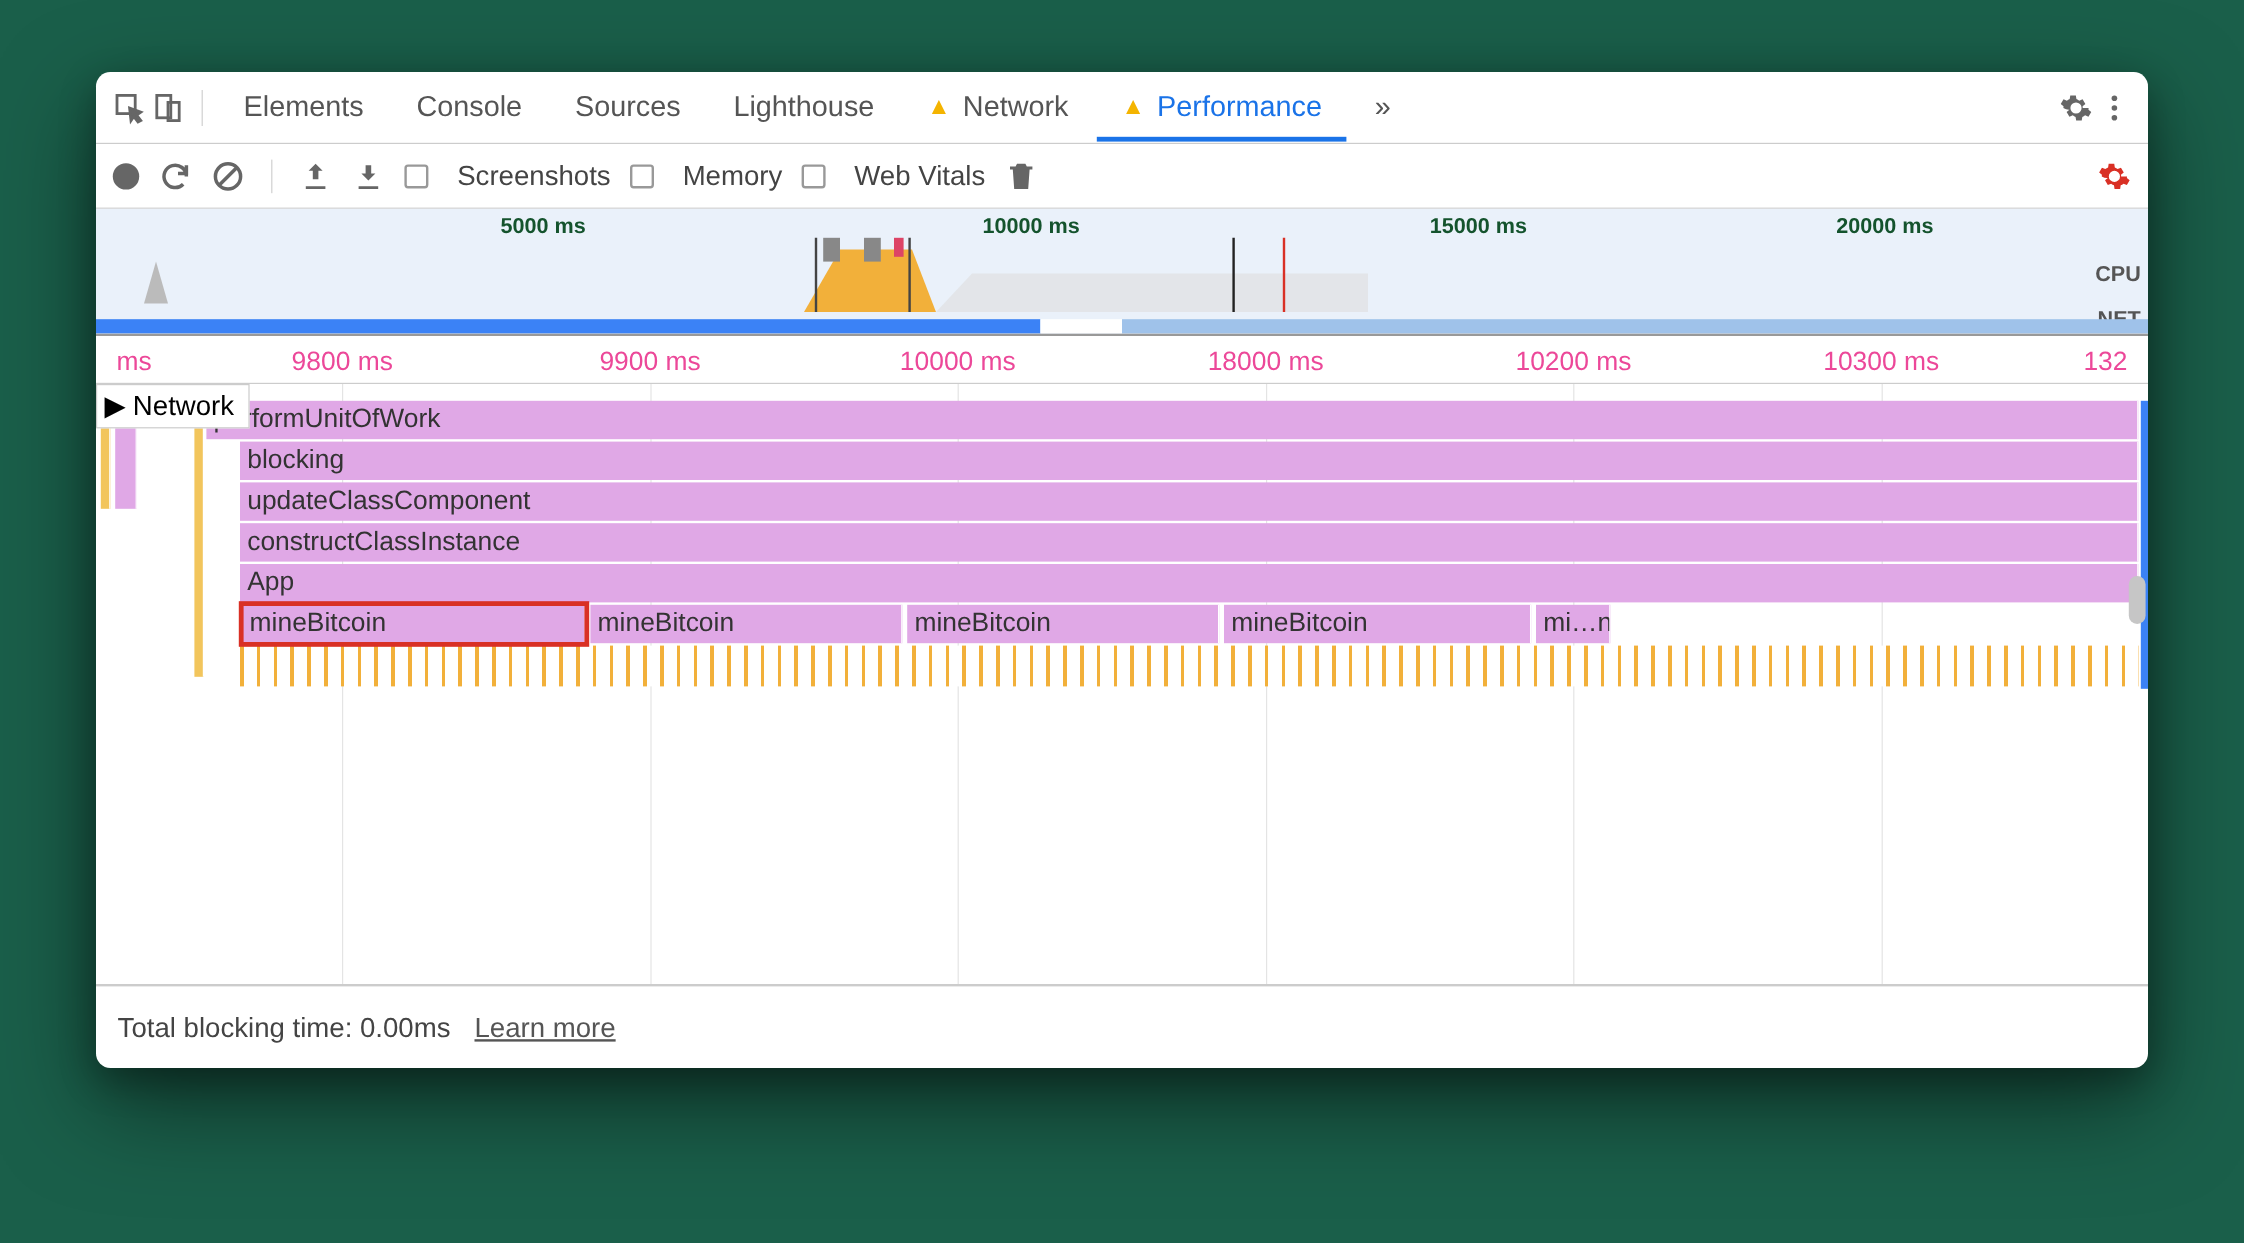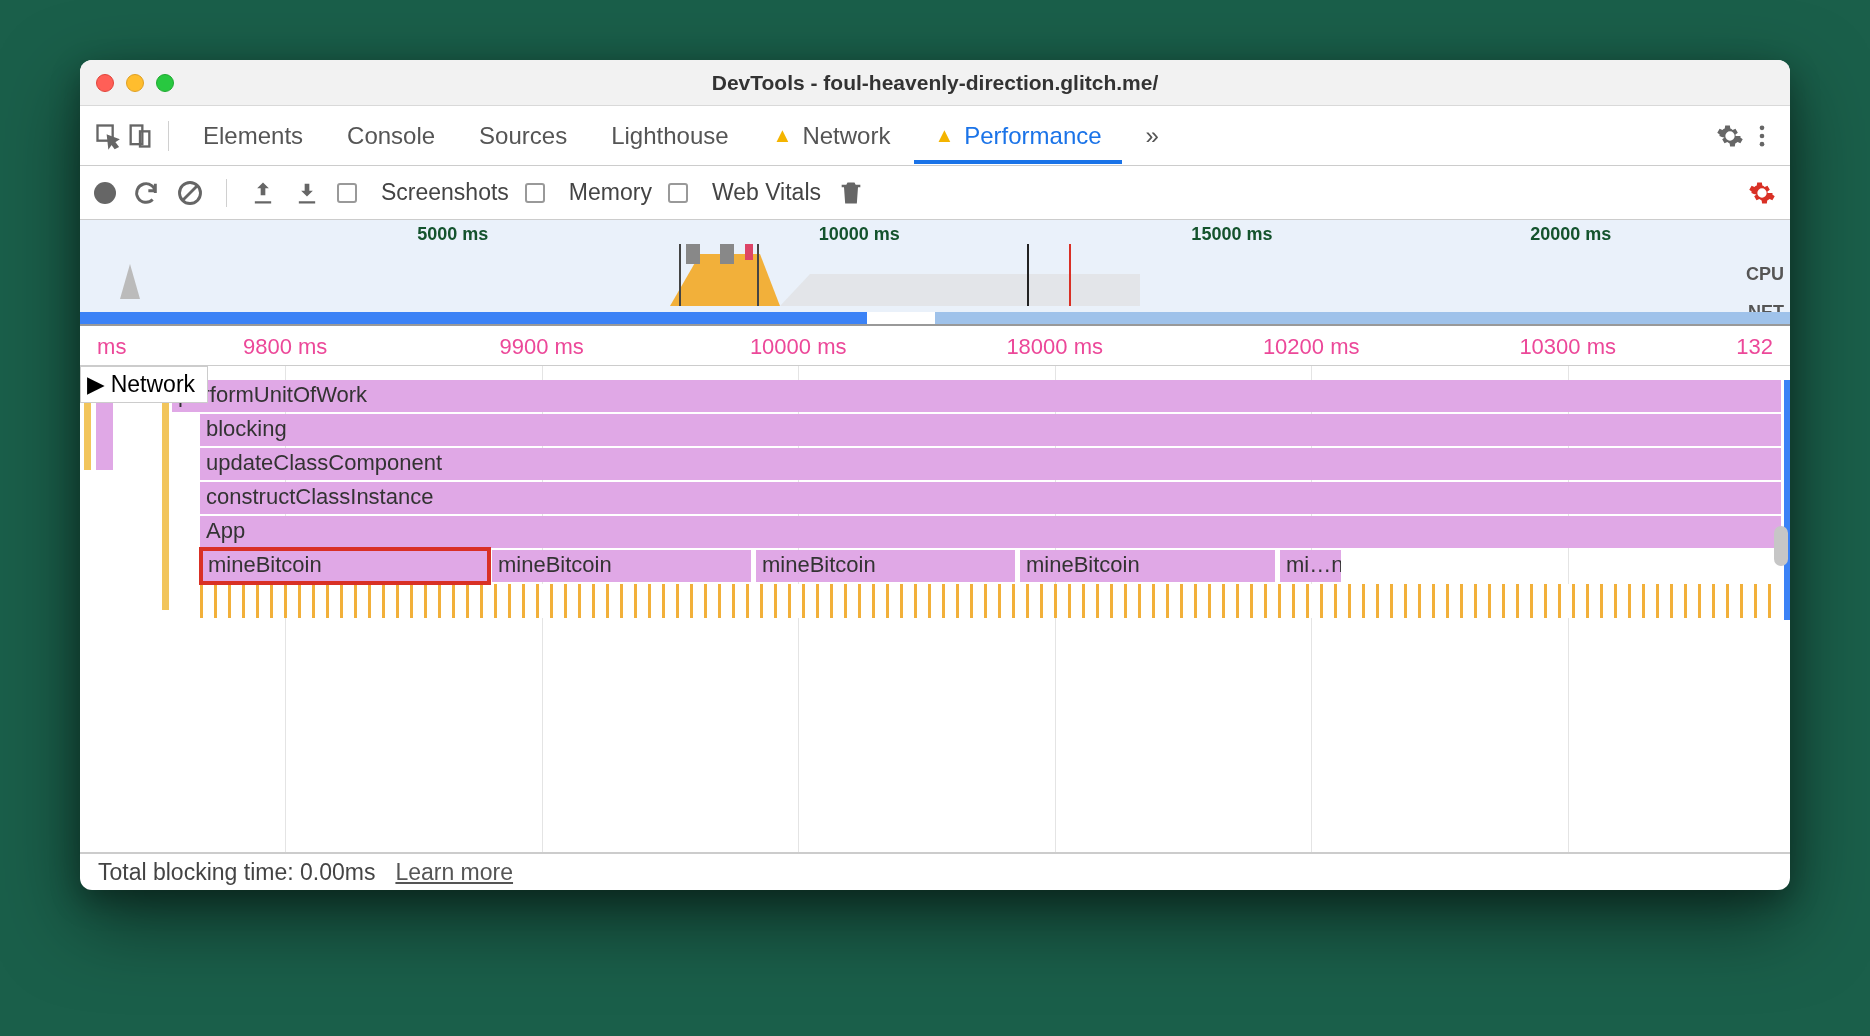--- a/index.html
+++ b/index.html
@@ -143,44 +143,36 @@
     height:34px;
     left:120px; right:8px;
     background: repeating-linear-gradient(to right, #f2b03a 0, #f2b03a 3px, #fff 3px, #fff 14px);
   }
   .scrollbar-right {
     position:absolute; right:2px; top:160px; width:14px; height:40px;
     background:#c6c6c6; border-radius:7px;
   }
   
   .footer {
-    height: 38px;
+    height: 70px;
     border-top: 2px solid #ccc;
     display:flex;
     align-items:center;
     padding:4px 18px;
     font-size:23px;
     color:#444;
     gap: 20px;
   }
   .footer a { color:#555; text-decoration:underline; cursor:pointer; }
 </style>
 </head>
 <body>
 
 <div class="window">
 
-  <div class="titlebar">
-    <div class="traffic-lights">
-      <div class="light r"></div>
-      <div class="light y"></div>
-      <div class="light g"></div>
-    </div>
-    <div class="title">DevTools - foul-heavenly-direction.glitch.me/</div>
-  </div>
 
   <div class="tabs-row">
     <span class="icon">
       <svg viewBox="0 0 24 24" fill="none" stroke="currentColor" stroke-width="2">
           <rect x="3" y="3" width="13" height="13"></rect>
           <path d="M12 12 l8 3 -3 2 3 4 -2 1 -3-4 -2 3z" fill="currentColor"></path>
         </svg>
     </span>
     <span class="icon">
       <svg viewBox="0 0 24 24" fill="none" stroke="currentColor" stroke-width="2">

